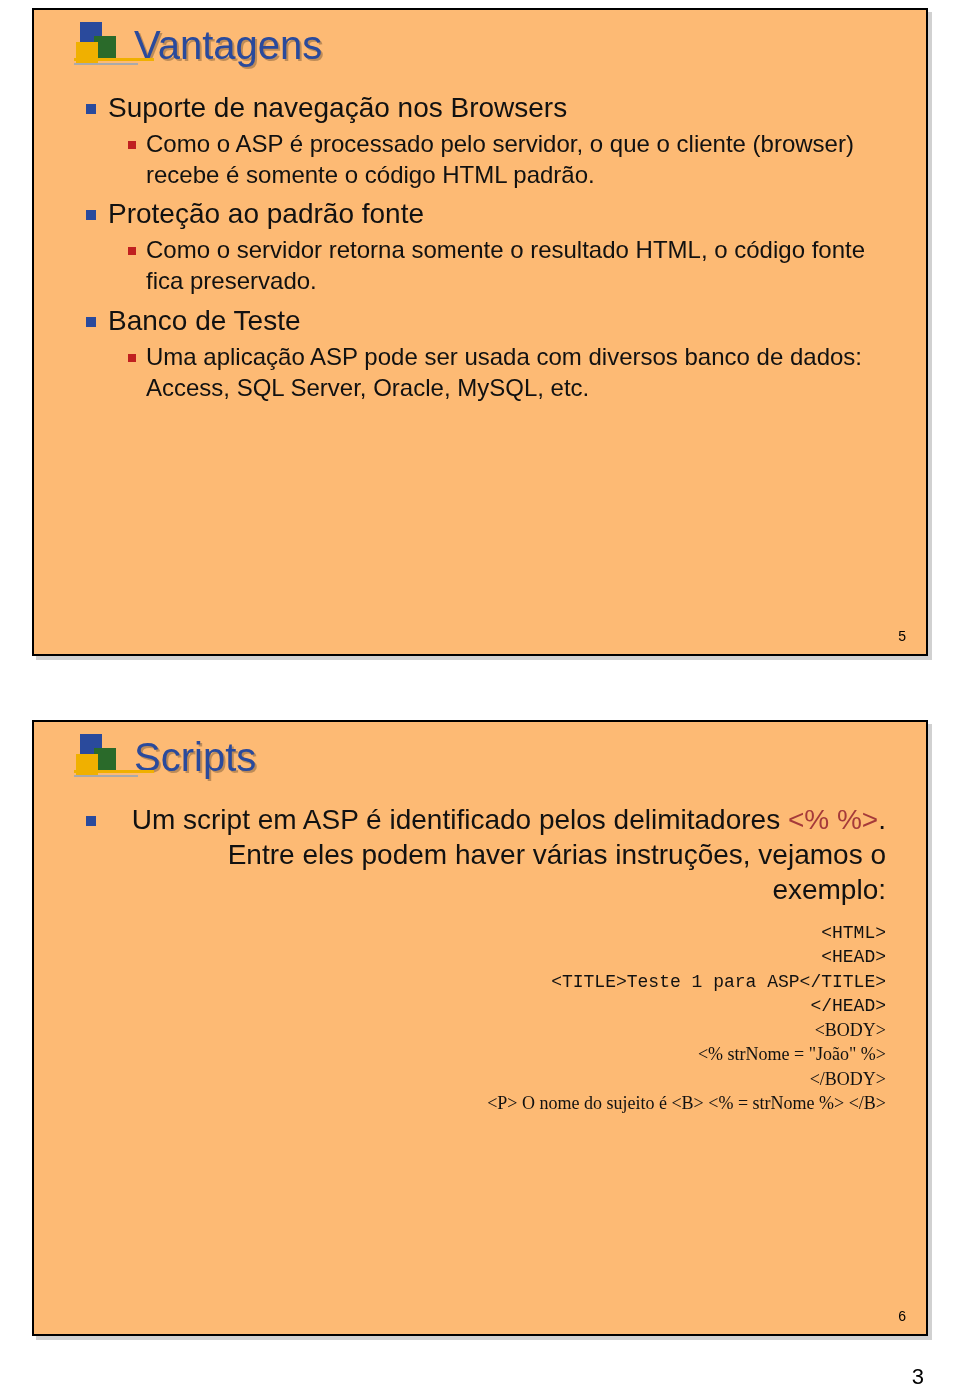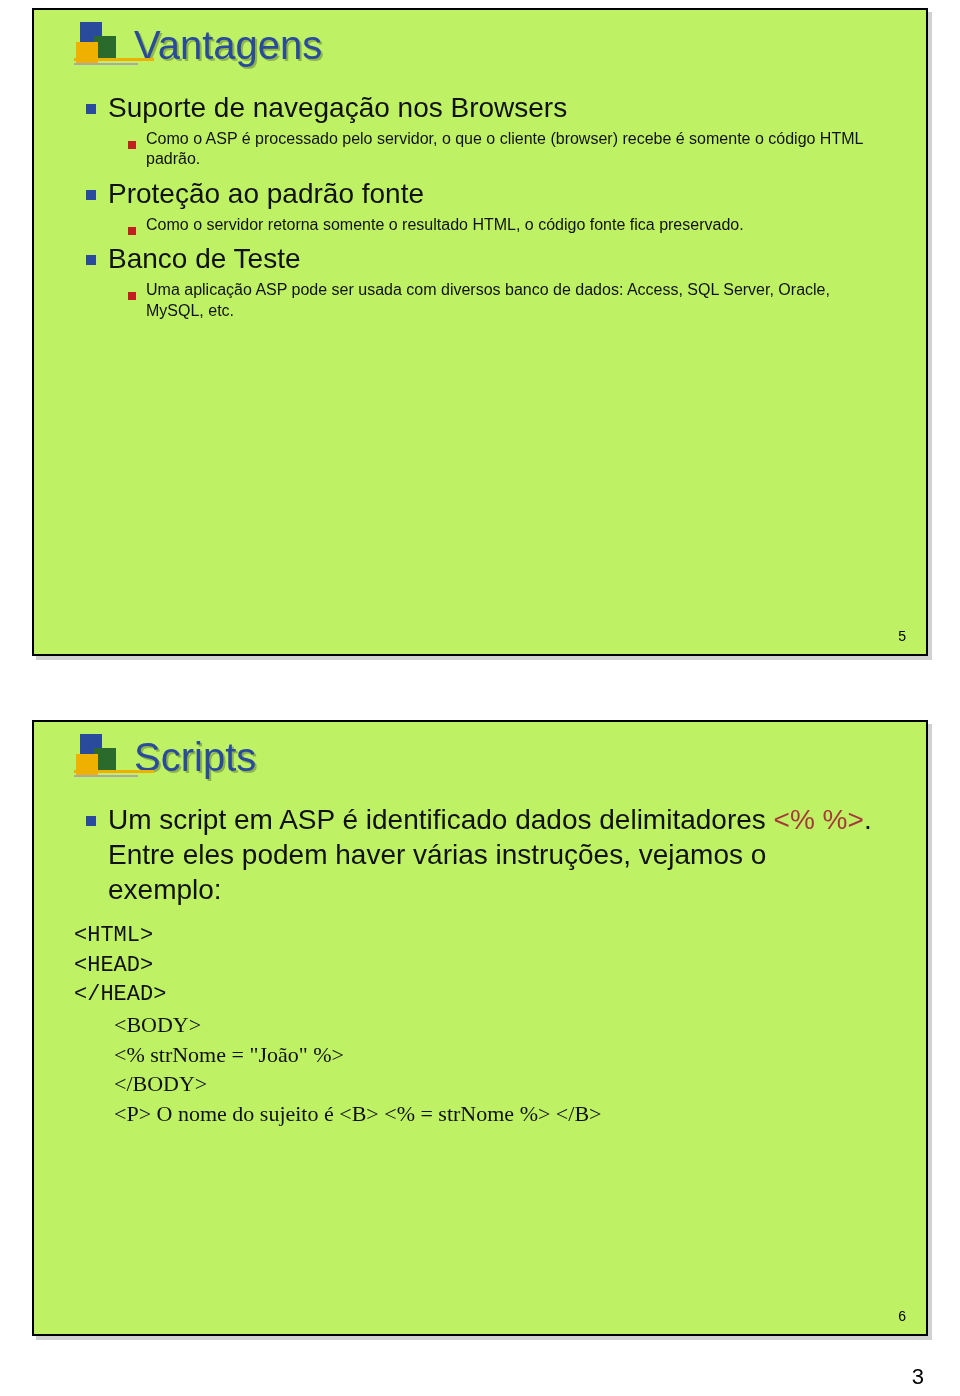--- a/index.html
+++ b/index.html
@@ -8,25 +8,25 @@
     background: #fff;
     width: 960px;
     height: 1396px;
     position: relative;
   }
   .slide {
     position: absolute;
     left: 32px;
     width: 896px;
     border: 2px solid #000;
-    background: #bef264;
+    background: #fdba74;
     box-shadow: 4px 4px 0 rgba(0,0,0,0.18);
   }
   .slide1 { top: 8px; height: 648px; }
-  .slide2 { top: 720px; height: 616px; }
+  .slide2 { top: 720px; height: 616px; text-align: right; }
   .slide-inner { padding: 12px 40px 18px 40px; position: relative; height: 100%; }
   .title-row { display: flex; align-items: center; gap: 14px; margin-bottom: 22px; }
   .title {
     font-size: 40px;
     color: #2a4a9c;
     font-weight: 400;
     text-shadow: 2px 2px 0 rgba(0,0,0,0.25);
   }
   .logo { position: relative; width: 46px; height: 46px; flex-shrink: 0; }
   .logo .sq { position: absolute; width: 22px; height: 22px; background: #2a4a9c; }
@@ -36,30 +36,30 @@
   .logo .bar1 { position: absolute; width: 80px; height: 3px; background: #f0b000; top: 36px; left: 0; }
   .logo .bar2 { position: absolute; width: 64px; height: 2px; background: #aaa; top: 41px; left: 0; }
   .ul1 { list-style: none; padding-left: 12px; }
   .ul1 > li { position: relative; padding-left: 22px; margin-bottom: 6px; font-size: 28px; color: #111; line-height: 1.25; }
   .ul1 > li::before {
     content: "";
     position: absolute; left: 0; top: 14px;
     width: 10px; height: 10px; background: #2a4a9c;
   }
   .ul2 { list-style: none; padding-left: 20px; margin-top: 4px; margin-bottom: 4px; }
-  .ul2 > li { position: relative; padding-left: 18px; font-size: 16px; color: #111; line-height: 1.28; }
+  .ul2 > li { position: relative; padding-left: 18px; font-size: 24px; color: #111; line-height: 1.28; }
   .ul2 > li::before {
     content: "";
     position: absolute; left: 0; top: 12px;
     width: 8px; height: 8px; background: #c02020;
   }
   .red { color: #a53a3a; }
   .codeblock {
     font-family: "Courier New", monospace;
-    font-size: 22px;
+    font-size: 18px;
     line-height: 1.35;
     color: #111;
     margin-top: 14px;
   }
   .codeblock .indent1 { padding-left: 40px; font-family: Liberation Serif, serif; }
   .slide-num {
     position: absolute;
     right: 20px;
     bottom: 10px;
     font-size: 14px;
@@ -119,26 +119,27 @@
         <div class="sq s1"></div>
           <div class="sq s2"></div>
           <div class="sq s3"></div>
         <div class="bar1"></div>
           <div class="bar2"></div>
       </div>
       <div class="title">Scripts</div>
     </div>
     <ul class="ul1">
       <li>
-        <span>Um script em ASP é identificado dados delimitadores </span><span class="red">&lt;% %&gt;</span><span>. Entre eles podem haver várias instruções, vejamos o exemplo:</span>
+        <span>Um script em ASP é identificado pelos delimitadores </span><span class="red">&lt;% %&gt;</span><span>. Entre eles podem haver várias instruções, vejamos o exemplo:</span>
       </li>
     </ul>
     <div class="codeblock">
       <div>&lt;HTML&gt;</div>
       <div>&lt;HEAD&gt;</div>
+      <div>&lt;TITLE&gt;Teste 1 para ASP&lt;/TITLE&gt;</div>
       <div>&lt;/HEAD&gt;</div>
       <div class="indent1">&lt;BODY&gt;</div>
       <div class="indent1">&lt;% strNome = "João" %&gt;</div>
       <div class="indent1">&lt;/BODY&gt;</div>
       <div class="indent1">&lt;P&gt; O nome do sujeito é &lt;B&gt; &lt;% = strNome %&gt; &lt;/B&gt;</div>
     </div>
     <div class="slide-num">6</div>
   </div>
 </div>
 

